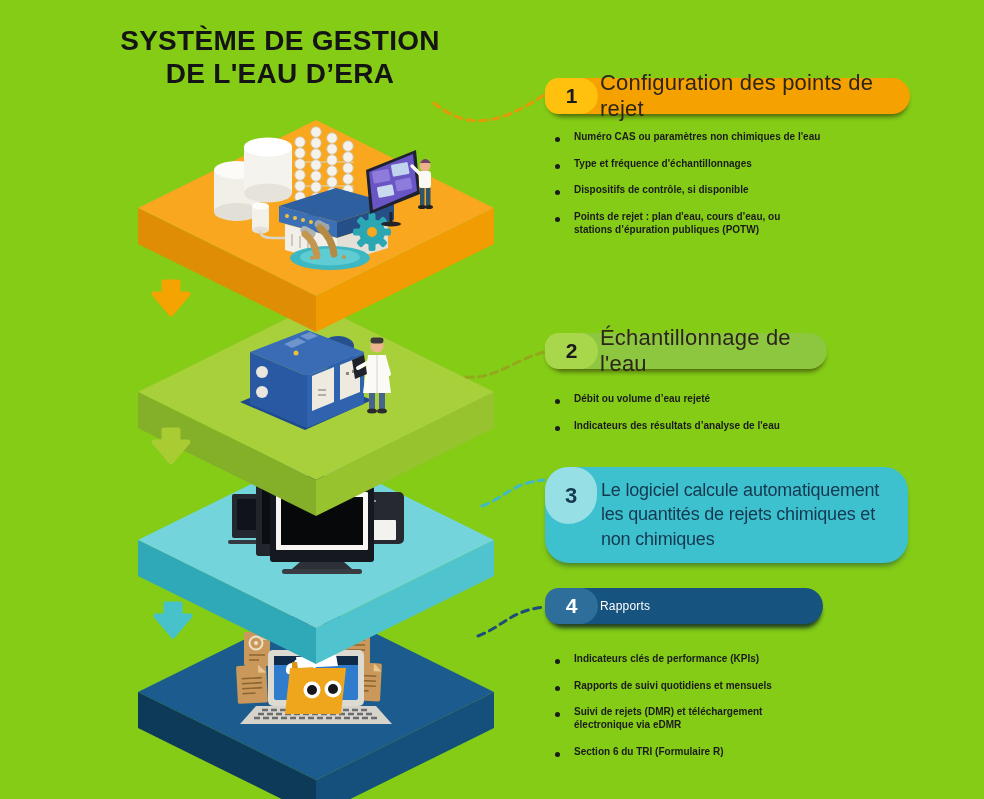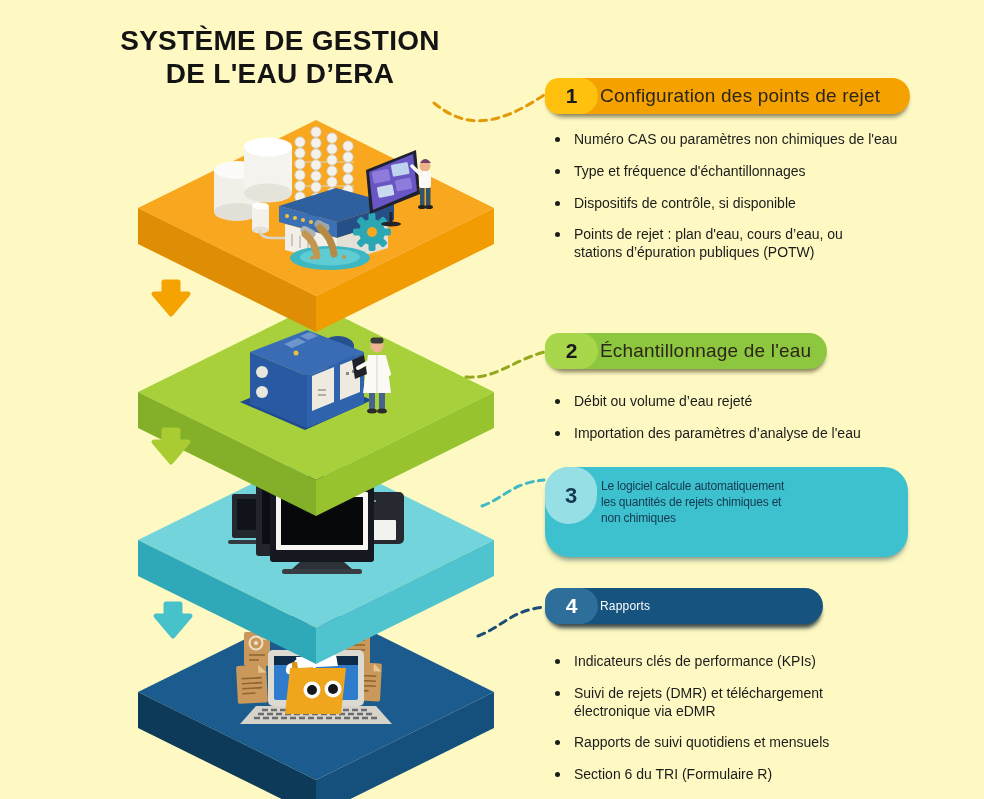--- a/index.html
+++ b/index.html
@@ -1,16 +1,16 @@
 <!DOCTYPE html>
 <html><head>
 <meta charset="utf-8">
 <style>
   html,body{margin:0;padding:0;background:#fff;}
-  .canvas{position:relative;width:984px;height:799px;background:#fef9c3;overflow:hidden;
+  .canvas{position:relative;width:984px;height:799px;background:#84cc16;overflow:hidden;
           font-family:"Liberation Sans",sans-serif;}
   .scene{position:absolute;left:0;top:0;width:984px;height:799px;}
 
   .title{position:absolute;left:84px;top:24px;width:392px;margin:0;text-align:center;
          font-size:28px;line-height:1.18;font-weight:700;letter-spacing:.3px;color:#141414;
          white-space:pre-line;}
 
   .sec{position:absolute;left:545px;width:400px;}
   .sec1{top:78px;} .sec2{top:333px;} .sec3{top:467px;} .sec4{top:588px;}
 
@@ -22,38 +22,38 @@
          box-shadow:0 6px 4px -2px rgba(10,28,42,.8);}
   .pill4::after{content:"";position:absolute;left:16px;right:12px;bottom:-7px;height:7px;
          background:rgba(14,36,52,.75);filter:blur(2px);border-radius:4px;z-index:-1;}
 
   .badge{flex:0 0 auto;width:53px;height:36px;display:flex;align-items:center;justify-content:center;
          border-radius:18px 24px 24px 18px;}
   .badge1{background:#FFC10D;} .badge2{background:#A9D74B;} .badge4{background:#2D6E9B;}
   .num{font-size:21px;font-weight:700;color:#1b1b1b;}
   .num4{color:#ffffff;}
 
-  .pill-label{margin-left:2px;font-size:19px;color:#2c2619;letter-spacing:.2px;}
+  .pill-label{margin-left:2px;font-size:22px;color:#2c2619;letter-spacing:.2px;}
   .label4{color:#ffffff;font-size:12px;}
 
   .callout{position:relative;width:363px;min-height:90px;background:#3EC1CE;border-radius:24px;
            box-shadow:0 5px 5px -2px rgba(15,60,70,.5);}
   .badge3{position:absolute;left:0;top:0;width:52px;height:57px;background:#96DFE4;
           border-radius:24px 24px 30px 24px;display:flex;align-items:center;justify-content:center;}
   .num3{color:#14384F;font-size:22px;font-weight:700;}
-  .callout-text{margin:0;padding:11px 4px 12px 56px;font-size:12px;line-height:1.35;
+  .callout-text{margin:0;padding:11px 4px 12px 56px;font-size:18px;line-height:1.35;
           letter-spacing:-.2px;color:#14384F;white-space:pre-line;}
 
   .bullets{list-style:none;margin:0;padding:0;}
   .sec1 .bullets{margin-top:17px;}
   .sec2 .bullets{margin-top:24px;}
   .sec4 .bullets{margin-top:29px;}
   .bullets li{display:flex;gap:14px;padding-left:10px;margin-bottom:14px;}
   .dot{flex:0 0 auto;width:5px;height:5px;margin-top:6px;border-radius:50%;background:#1c1c1c;}
-  .bt{font-size:14px;font-weight:400;line-height:1.27;color:#1b1b1b;white-space:pre-line;}
+  .bt{font-size:10px;font-weight:700;line-height:1.27;color:#1b1b1b;white-space:pre-line;}
 </style>
 </head>
 <body>
 
 <div class="canvas">
 
   <svg class="scene" viewBox="0 0 984 799" aria-hidden="true">
 
     <g>
       <polygon points="316,604 494,692 316,780 138,692" fill="#1B5B8D"></polygon>
@@ -338,21 +338,21 @@
       </span>
       <span class="pill-label">Échantillonnage de l'eau</span>
     </div>
     <ul class="bullets">
       <li>
           <span class="dot"></span>
           <span class="bt">Débit ou volume d’eau rejeté</span>
         </li>
       <li>
           <span class="dot"></span>
-          <span class="bt">Importation des paramètres d’analyse de l'eau</span>
+          <span class="bt">Indicateurs des résultats d’analyse de l'eau</span>
         </li>
     </ul>
   </section>
 
   <section class="sec sec3">
     <div class="callout">
       <span class="badge3">
         <span class="num3">3</span>
       </span>
       <p class="callout-text">Le logiciel calcule automatiquement
@@ -368,27 +368,27 @@
       </span>
       <span class="pill-label label4">Rapports</span>
     </div>
     <ul class="bullets">
       <li>
           <span class="dot"></span>
           <span class="bt">Indicateurs clés de performance (KPIs)</span>
         </li>
       <li>
           <span class="dot"></span>
+          <span class="bt">Rapports de suivi quotidiens et mensuels</span>
+        </li>
+      <li>
+          <span class="dot"></span>
           <span class="bt">Suivi de rejets (DMR) et téléchargement
 électronique via eDMR</span>
         </li>
       <li>
           <span class="dot"></span>
-          <span class="bt">Rapports de suivi quotidiens et mensuels</span>
-        </li>
-      <li>
-          <span class="dot"></span>
           <span class="bt">Section 6 du TRI (Formulaire R)</span>
         </li>
     </ul>
   </section>
 
 </div>
 
 </body></html>

